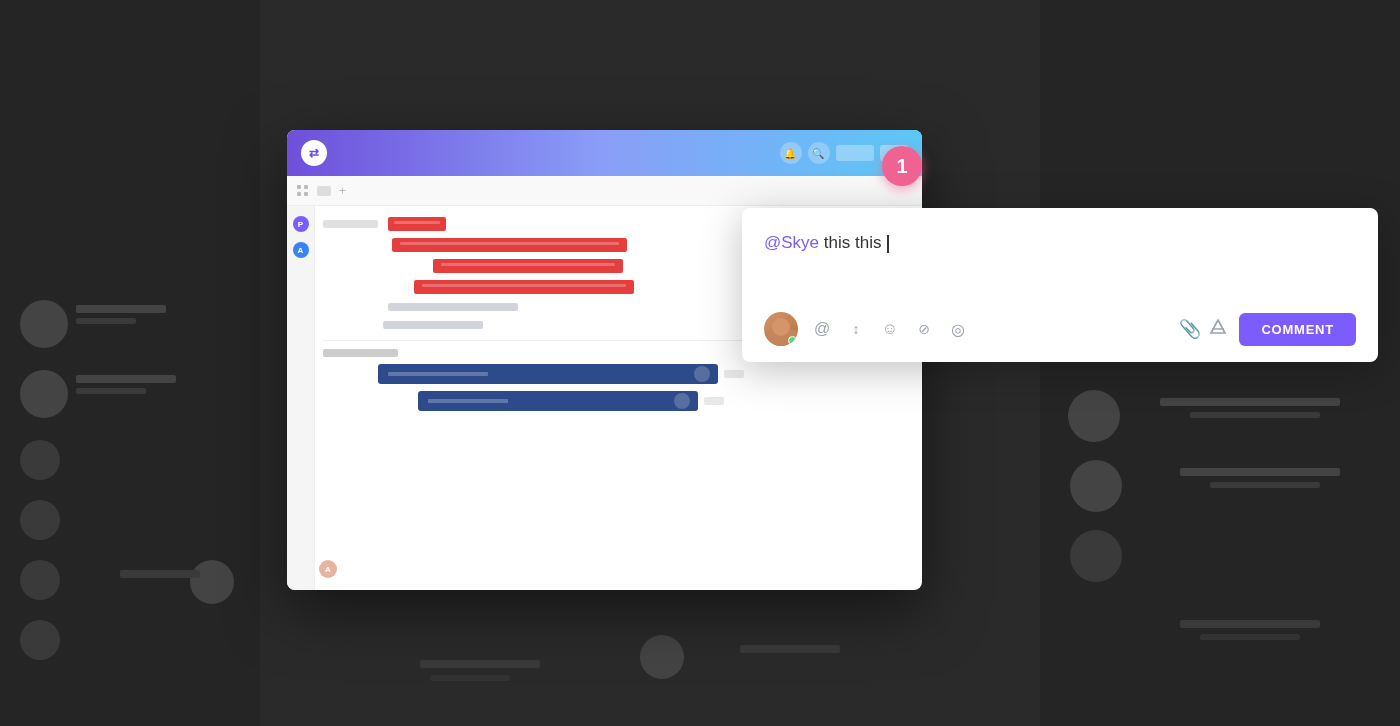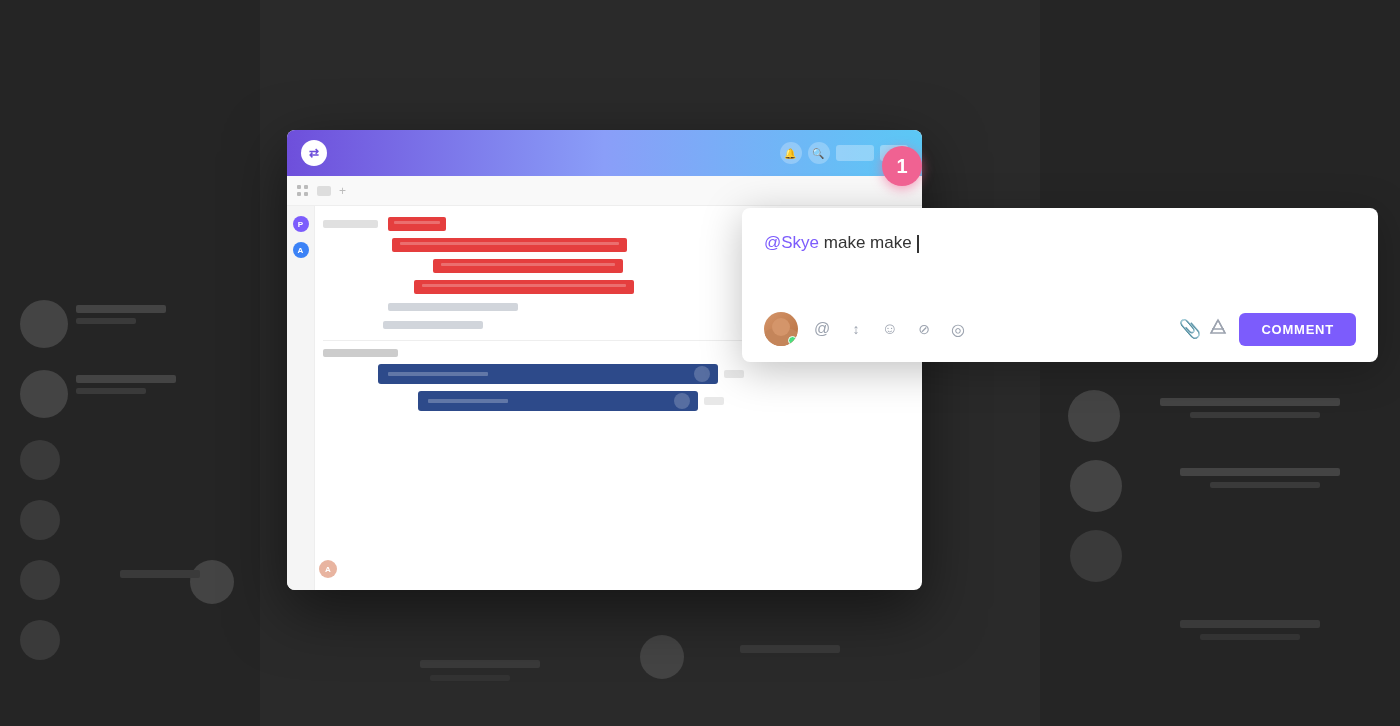--- a/index.html
+++ b/index.html
@@ -195,21 +195,21 @@
 </div>
 
 <div style="position:absolute;left:882px;top:146px;width:40px;height:40px;background:#f06292;border-radius:50%;display:flex;align-items:center;justify-content:center;font-size:20px;font-weight:bold;color:white;box-shadow:0 3px 12px rgba(240,98,146,0.6);z-index:30;">
   <span>1</span>
 </div>
 
 <div class="comment-popup" style="position:absolute;left:742px;top:208px;width:636px;background:white;border-radius:8px;box-shadow:0 8px 40px rgba(0,0,0,0.25);padding:22px 22px 16px 22px;z-index:20;">
 
   <div style="min-height:64px;font-size:17px;line-height:1.5;margin-bottom:18px;color:#333;">
     <span style="color:#7c5cfc;font-weight:500;">@Skye</span>
-    <span style="color:#333;"> make make </span>
+    <span style="color:#333;"> this this </span>
     <span style="display:inline-block;width:2px;height:18px;background:#333;vertical-align:middle;margin-left:1px;"></span>
   </div>
 
   <div style="display:flex;align-items:center;gap:2px;">
 
     <div style="width:34px;height:34px;border-radius:50%;overflow:hidden;position:relative;margin-right:6px;flex-shrink:0;background:linear-gradient(135deg,#d4956a,#b87040);">
 
       <div style="position:absolute;bottom:0;left:0;right:0;height:18px;background:#c4855a;border-radius:40% 40% 0 0;"></div>
       <div style="position:absolute;top:6px;left:8px;width:18px;height:18px;background:#d4956a;border-radius:50%;"></div>
       <div style="position:absolute;bottom:1px;right:1px;width:9px;height:9px;background:#4ade80;border-radius:50%;border:1.5px solid white;"></div>

